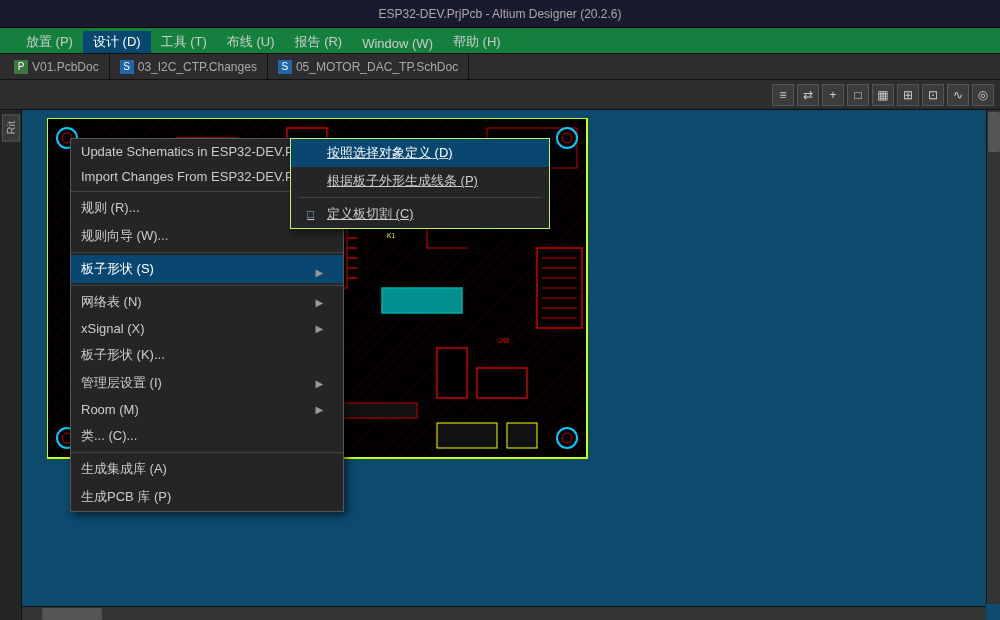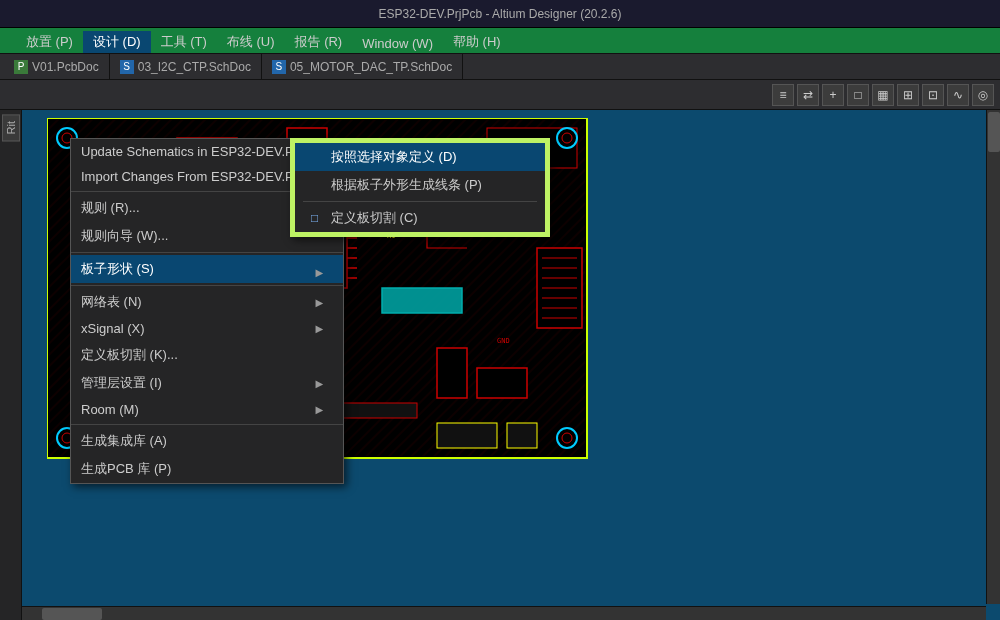--- a/index.html
+++ b/index.html
@@ -181,24 +181,25 @@
       font-size: 10px;
       color: #999;
     }
 
     
     #banzixingzhuang-submenu {
       position: absolute;
       top: 28px;
       left: 290px;
       background: #252526;
-      border: 5px solid #bef264;
+      border: 1px solid #bef264;
       min-width: 260px;
       z-index: 1001;
       box-shadow: 3px 3px 8px rgba(0,0,0,0.6);
+      text-decoration: underline;
     }
     .sub-menu-item {
       padding: 5px 16px;
       cursor: pointer;
       color: #ccc;
       display: flex;
       align-items: center;
       gap: 6px;
       white-space: nowrap;
       font-size: 13px;
@@ -240,21 +241,21 @@
   <div class="menu-item">帮助 (H)</div>
 </div>
 
 <div id="tab-bar">
   <div class="tab">
     <span class="tab-icon pcb">P</span>
     <span>V01.PcbDoc</span>
   </div>
   <div class="tab">
     <span class="tab-icon sch">S</span>
-    <span>03_I2C_CTP.SchDoc</span>
+    <span>03_I2C_CTP.Changes</span>
   </div>
   <div class="tab">
     <span class="tab-icon sch">S</span>
     <span>05_MOTOR_DAC_TP.SchDoc</span>
   </div>
 </div>
 
 <div id="toolbar">
   <div class="toolbar-btn">≡</div>
   <div class="toolbar-btn">⇄</div>
@@ -415,29 +416,32 @@
     <div class="design-menu-separator"></div>
     <div class="design-menu-item">
       <span>网络表 (N)</span>
       <span class="submenu-arrow">▶</span>
     </div>
     <div class="design-menu-item">
       <span>xSignal (X)</span>
       <span class="submenu-arrow">▶</span>
     </div>
     <div class="design-menu-item">
-      <span>定义板切割 (K)...</span>
+      <span>板子形状 (K)...</span>
     </div>
     <div class="design-menu-item">
       <span>管理层设置 (I)</span>
       <span class="submenu-arrow">▶</span>
     </div>
     <div class="design-menu-item">
       <span>Room (M)</span>
       <span class="submenu-arrow">▶</span>
+    </div>
+    <div class="design-menu-item">
+      <span>类... (C)...</span>
     </div>
     <div class="design-menu-separator"></div>
     <div class="design-menu-item">
       <span>生成集成库 (A)</span>
     </div>
     <div class="design-menu-item">
       <span>生成PCB 库 (P)</span>
     </div>
   </div>
 

